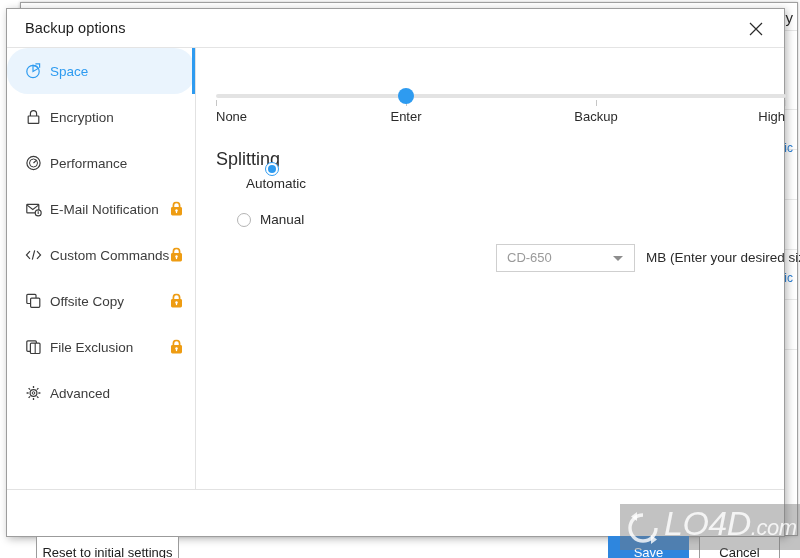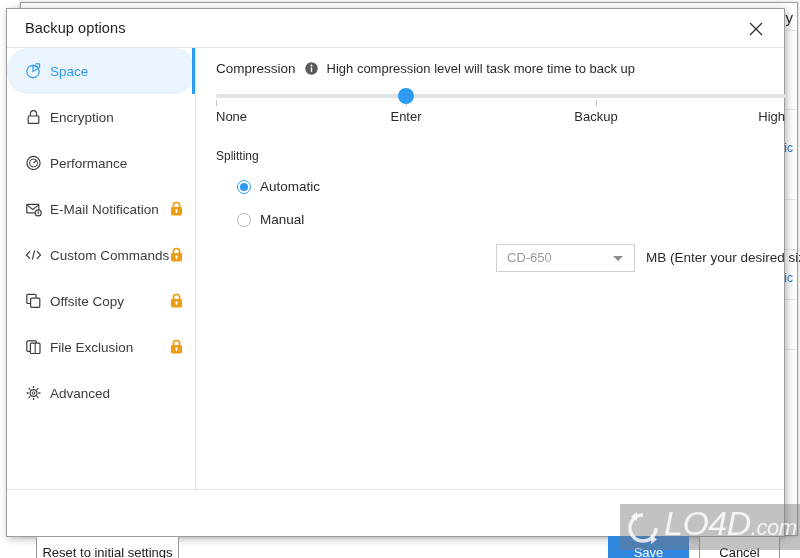--- a/index.html
+++ b/index.html
@@ -179,21 +179,21 @@
     cursor: pointer;
   }
   .slider-label {
     position: absolute; top: 23px;
     font-size: 13px; color: #2b2b2b;
     white-space: nowrap;
   }
 
   .lbl-splitting {
     position: absolute; left: 20px; top: 101px;
-    font-size: 12px; color: #2b2b2b;
+    font-size: 18px; color: #2b2b2b;
   }
 
   .radio-row {
     position: absolute; display: flex; align-items: center;
   }
   .radio {
     width: 14px; height: 14px; border-radius: 50%;
     border: 1px solid #b4b4b4; background: #fff;
     position: relative; cursor: pointer; flex: 0 0 auto;
   }
@@ -451,46 +451,37 @@
               <rect x="5.9" y="9" width="1.2" height="2.6" fill="#ffffff"></rect>
             </svg>
           </span>
         </div>
       </div>
 
       <div class="sidebar-divider"></div>
 
       <div class="panel">
 
-        <div class="row-compression">
-          <span class="lbl-compression">Compression</span>
-          <svg class="info-icon" viewBox="0 0 13 13">
-            <circle cx="6.5" cy="6.5" r="6.2" fill="#5a5a5a"></circle>
-            <rect x="5.8" y="5.3" width="1.4" height="4.6" fill="#ffffff"></rect>
-            <circle cx="6.5" cy="3.5" r="0.9" fill="#ffffff"></circle>
-          </svg>
-          <span class="hint-compression">High compression level will task more time to back up</span>
-        </div>
 
         <div class="slider-wrap">
           <div class="slider-track"></div>
           <div class="slider-tick" style="left:0px;"></div>
           <div class="slider-tick" style="left:190px;"></div>
           <div class="slider-tick" style="left:380px;"></div>
           <div class="slider-tick" style="left:569px;"></div>
           <div class="slider-thumb" style="left:190px;"></div>
           <span class="slider-label" style="left:0px;">None</span>
           <span class="slider-label" style="left:190px; transform:translateX(-50%);">Enter</span>
           <span class="slider-label" style="left:380px; transform:translateX(-50%);">Backup</span>
           <span class="slider-label" style="left:569px; transform:translateX(-100%);">High</span>
         </div>
 
         <span class="lbl-splitting">Splitting</span>
 
-        <div class="radio-row" style="left:41px; top:131px;">
+        <div class="radio-row" style="left:41px; top:114px;flex-direction:column;">
           <span class="radio checked"></span>
           <span class="radio-label">Automatic</span>
         </div>
 
         <div class="radio-row" style="left:41px; top:164px;">
           <span class="radio"></span>
           <span class="radio-label">Manual</span>
         </div>
 
         <div class="select-box">

